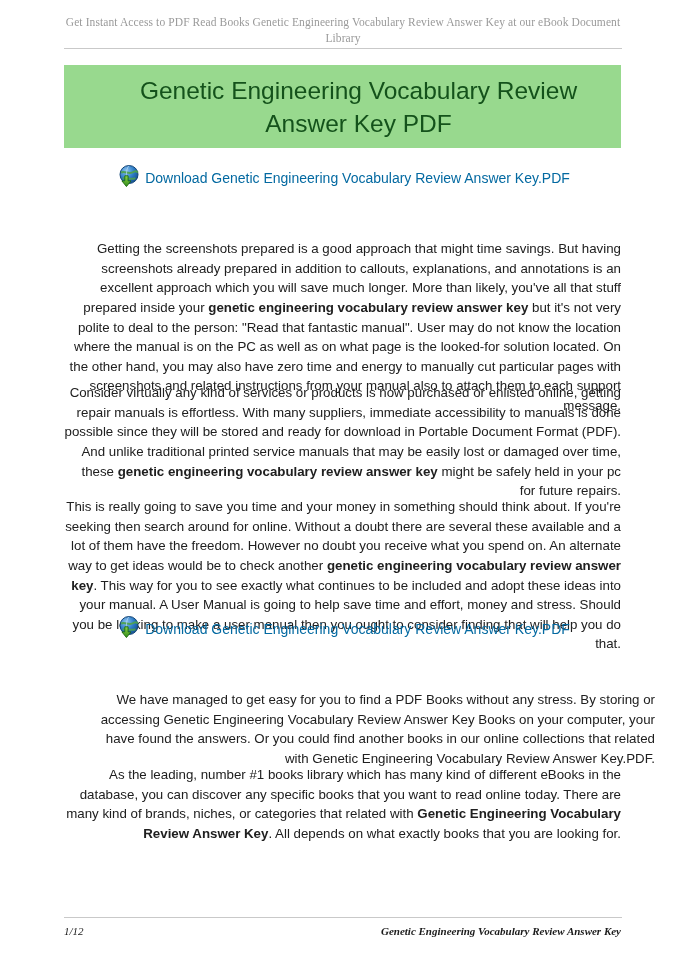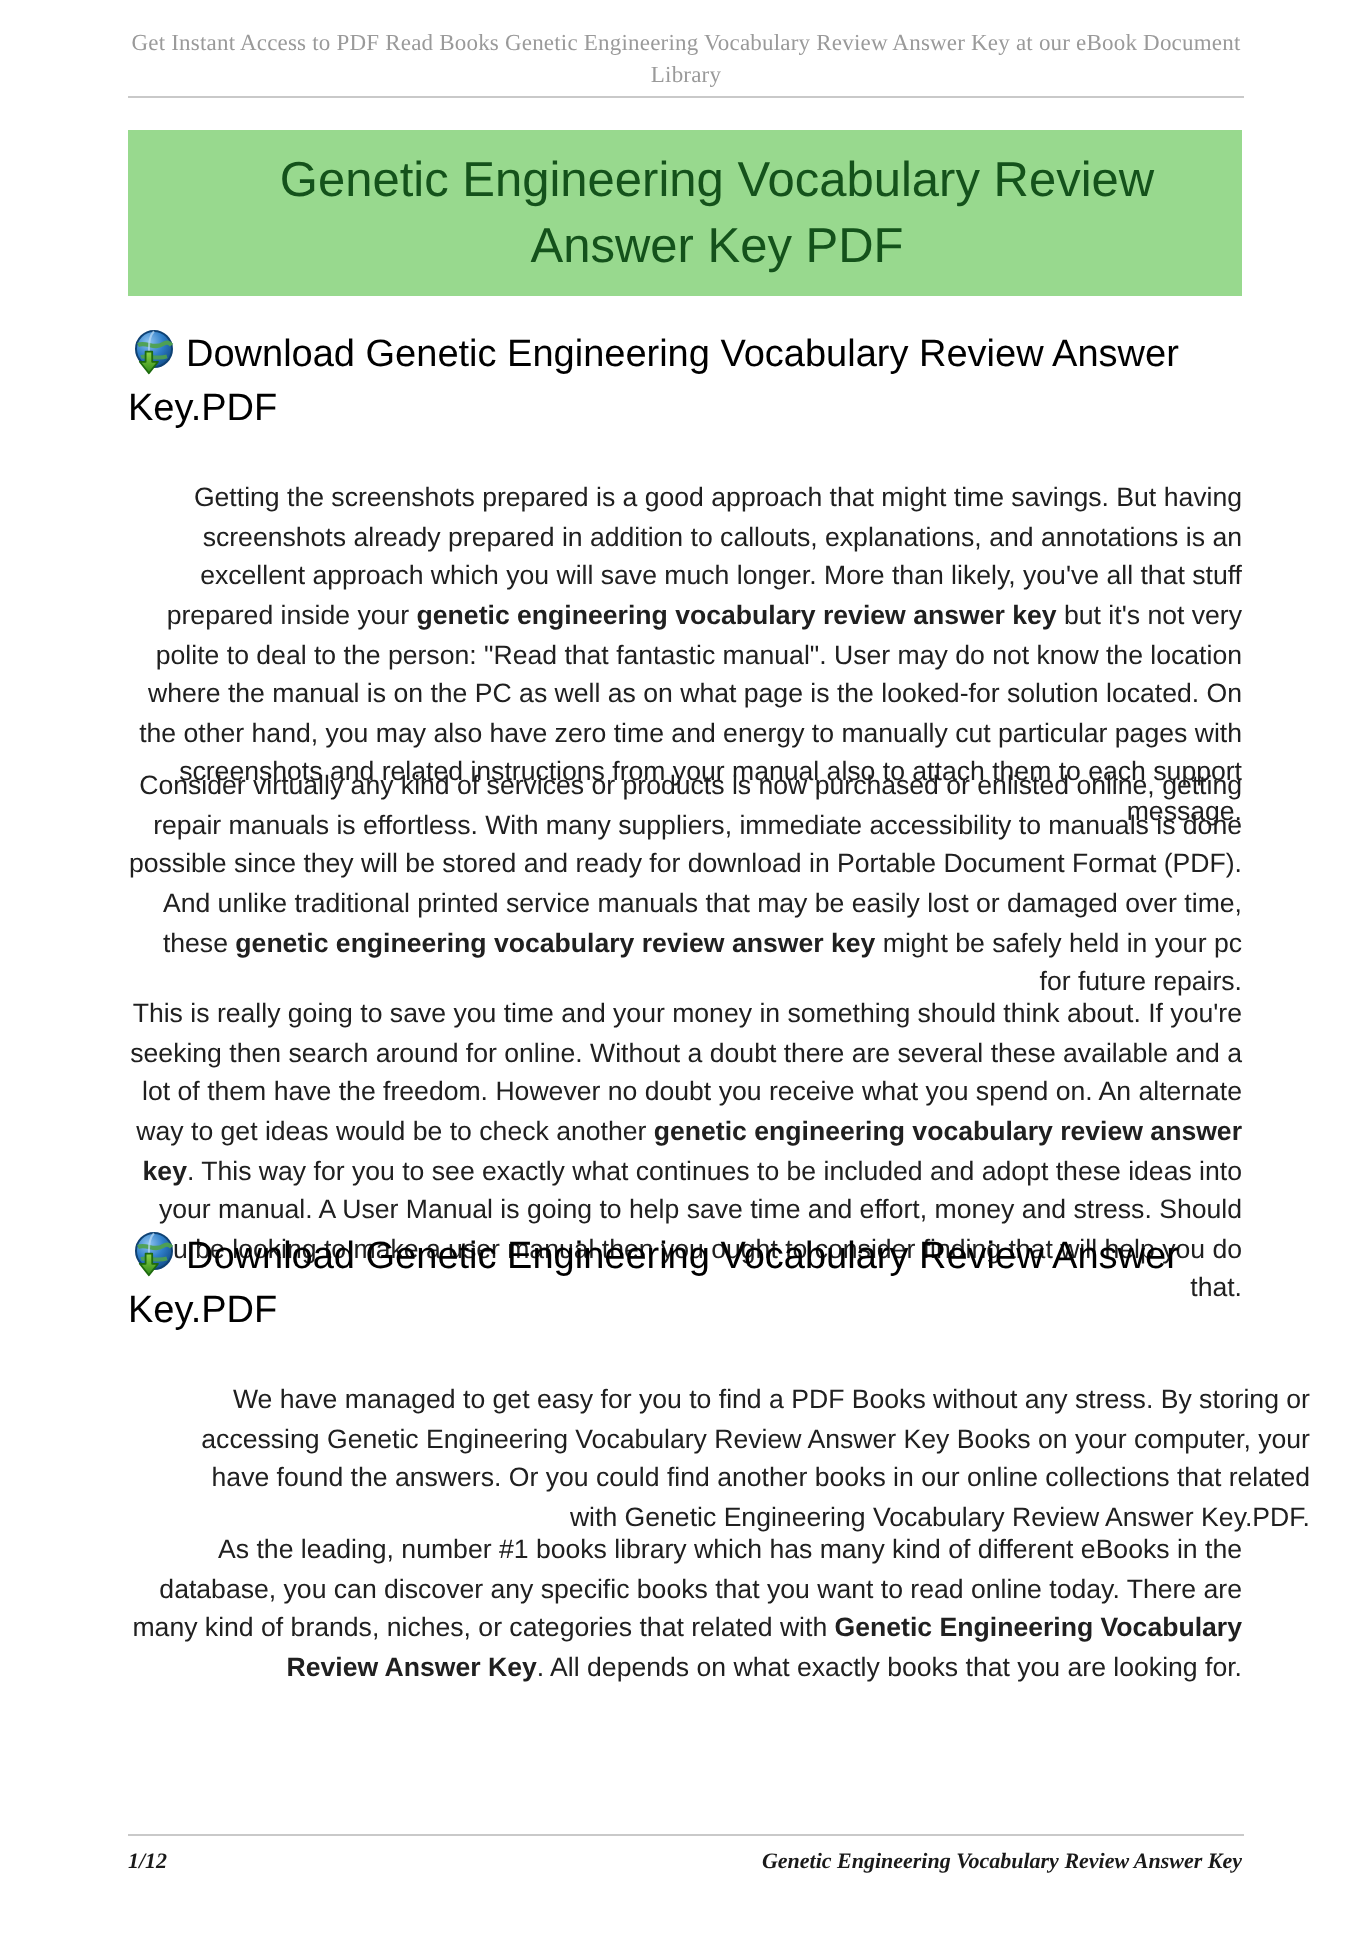--- a/index.html
+++ b/index.html
@@ -66,24 +66,24 @@
     font-weight: 400;
     padding: 0 26px;
     margin-left: 32px;
   }
 
   
   .dl-link {
     position: absolute;
     left: 64px;
     width: 558px;
-    color: #000000;
-    font-size: 19px;
+    color: #0369a1;
+    font-size: 14px;
     line-height: 27px;
-    text-align: left;
+    text-align: center;
     text-decoration: none;
     display: block;
   }
   .dl-link .dl-icon {
     display: inline-block;
     vertical-align: -5px;
     width: 24px;
     height: 24px;
     margin-right: 5px;
   }
@@ -109,21 +109,21 @@
     width: 558px;
     height: 1px;
     background: #c9c9c9;
   }
   .footer-left {
     position: absolute;
     left: 64px;
     top: 925px;
     font-family: "Liberation Serif", serif;
     font-style: italic;
-    font-weight: bold;
+    font-weight: normal;
     font-size: 11px;
     color: #1a1a1a;
   }
   .footer-right {
     position: absolute;
     right: 65px;
     top: 925px;
     font-family: "Liberation Serif", serif;
     font-style: italic;
     font-weight: bold;

